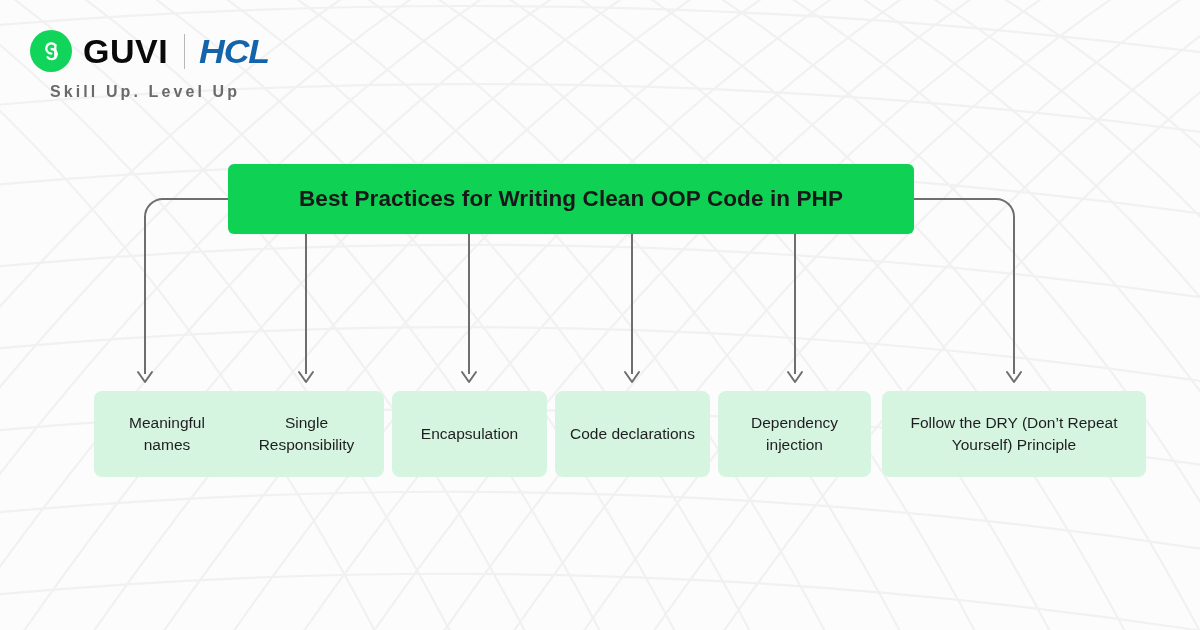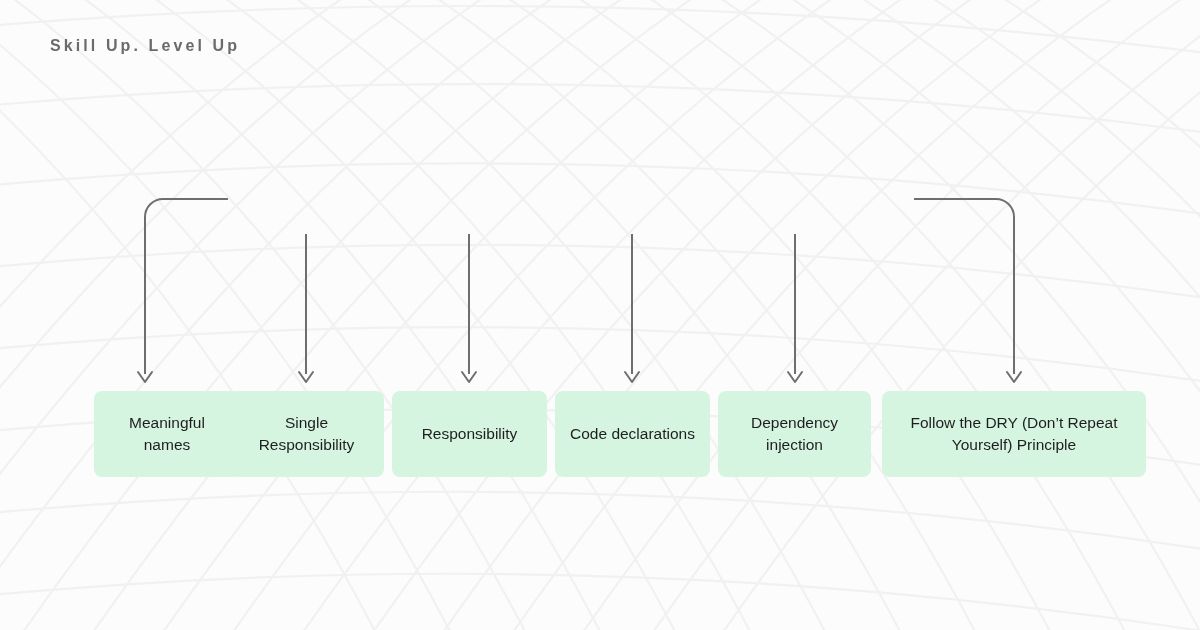--- a/index.html
+++ b/index.html
@@ -186,20 +186,34 @@
     <path d="M -60 190 Q 600 124 1260 222"></path>
     <path d="M -60 272 Q 600 204 1260 306"></path>
     <path d="M -60 354 Q 600 286 1260 390"></path>
     <path d="M -60 436 Q 600 368 1260 474"></path>
     <path d="M -60 518 Q 600 450 1260 558"></path>
     <path d="M -60 600 Q 600 532 1260 640"></path>
   </g>
 </svg>
 
 <div id="logo-bar">
+  <div id="logo-row">
+    <div id="guvi-mark">
+      <svg width="25" height="27" viewBox="0 0 25 27" xmlns="http://www.w3.org/2000/svg">
+        <g fill="none" stroke="#FFFFFF" stroke-width="2.3" stroke-linecap="round">
+          <path d="M16.4 7.4 a5.1 5.1 0 1 0 -4.0 8.2"></path>
+          <path d="M8.6 19.2 a5.1 5.1 0 1 0 4.0 -8.2"></path>
+          <path d="M16.3 6.9 L16.3 19.6"></path>
+        </g>
+      </svg>
+    </div>
+    <div id="guvi-wordmark">GUVI</div>
+    <div id="logo-divider"></div>
+    <div id="hcl-wordmark">HCL</div>
+  </div>
   <div id="guvi-tagline">Skill Up. Level Up</div>
 </div>
 
 <svg id="connectors" viewBox="0 0 1200 630" xmlns="http://www.w3.org/2000/svg">
   <g stroke="#6E6E6E" stroke-width="2" fill="none" stroke-linecap="butt" stroke-linejoin="round">
 
     <path d="M 228 199 L 163 199 A 18 18 0 0 0 145 217 L 145 374"></path>
 
     <path d="M 306 234 L 306 374"></path>
     <path d="M 469 234 L 469 374"></path>
@@ -214,31 +228,34 @@
     <polyline points="299,372 306,382 313,372"></polyline>
     <polyline points="462,372 469,382 476,372"></polyline>
     <polyline points="625,372 632,382 639,372"></polyline>
     <polyline points="788,372 795,382 802,372"></polyline>
     <polyline points="1007,372 1014,382 1021,372"></polyline>
   </g>
 </svg>
 
 <div id="diagram">
 
+  <div id="root-node">
+    <span id="root-node-label">Best Practices for Writing Clean OOP Code in PHP</span>
+  </div>
 
   <div class="leaf-node" style="left:70px; width:146px;margin-left:24px;">
     <span class="leaf-node-label">Meaningful names</span>
   </div>
 
   <div class="leaf-node" style="left:229px; width:155px;">
     <span class="leaf-node-label">Single Responsibility</span>
   </div>
 
   <div class="leaf-node" style="left:392px; width:155px;">
-    <span class="leaf-node-label">Responsibility</span>
+    <span class="leaf-node-label">Encapsulation</span>
   </div>
 
   <div class="leaf-node" style="left:555px; width:155px;">
     <span class="leaf-node-label">Code declarations</span>
   </div>
 
   <div class="leaf-node" style="left:718px; width:153px;">
     <span class="leaf-node-label">Dependency injection</span>
   </div>
 

